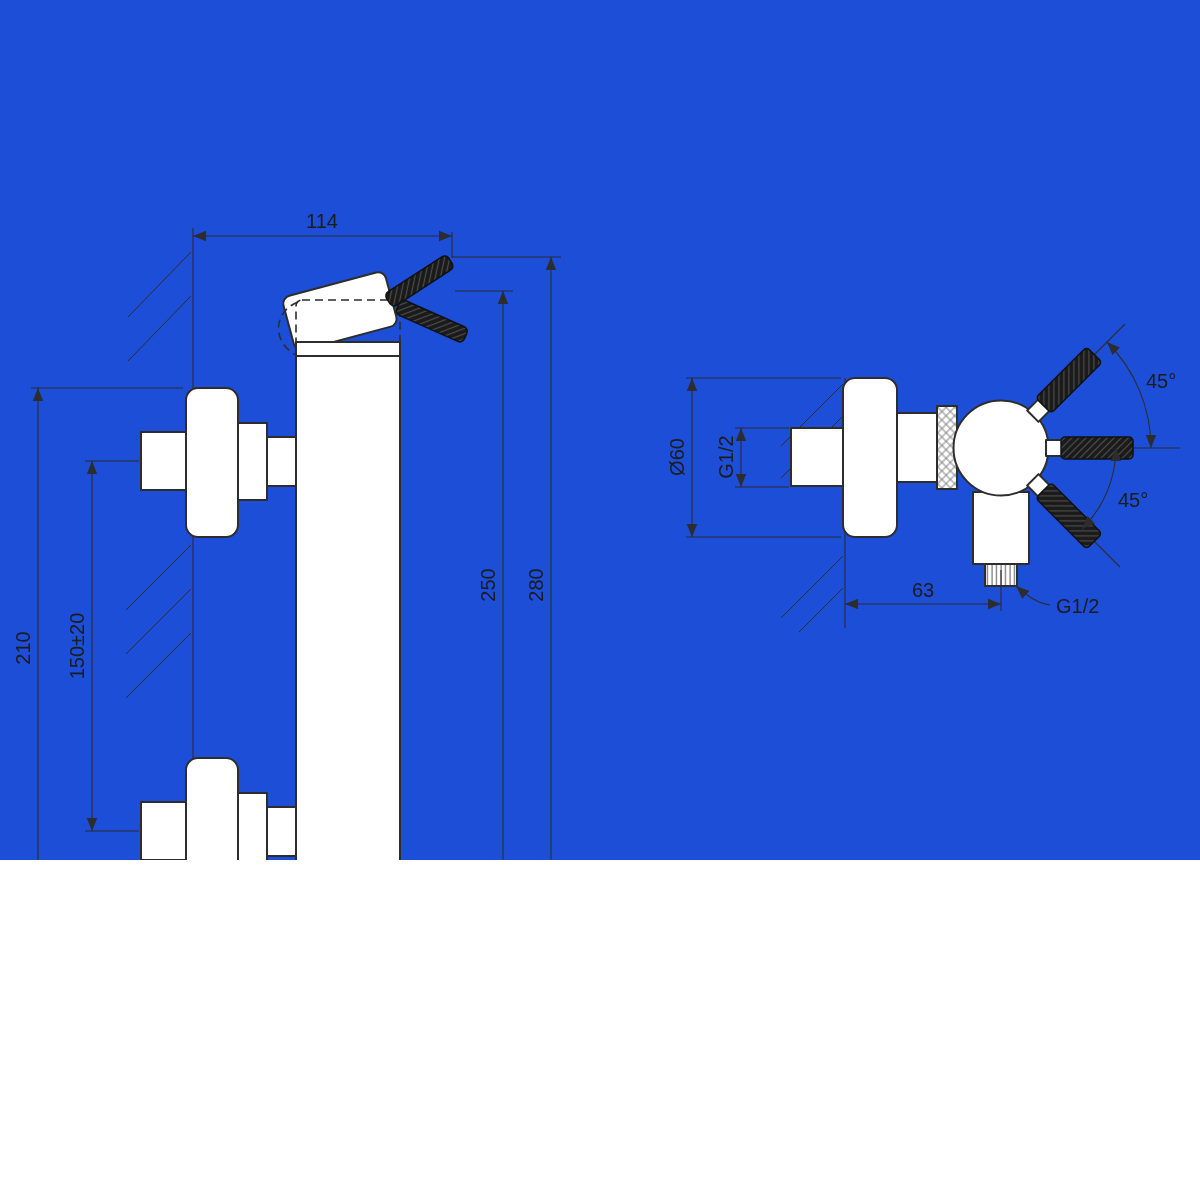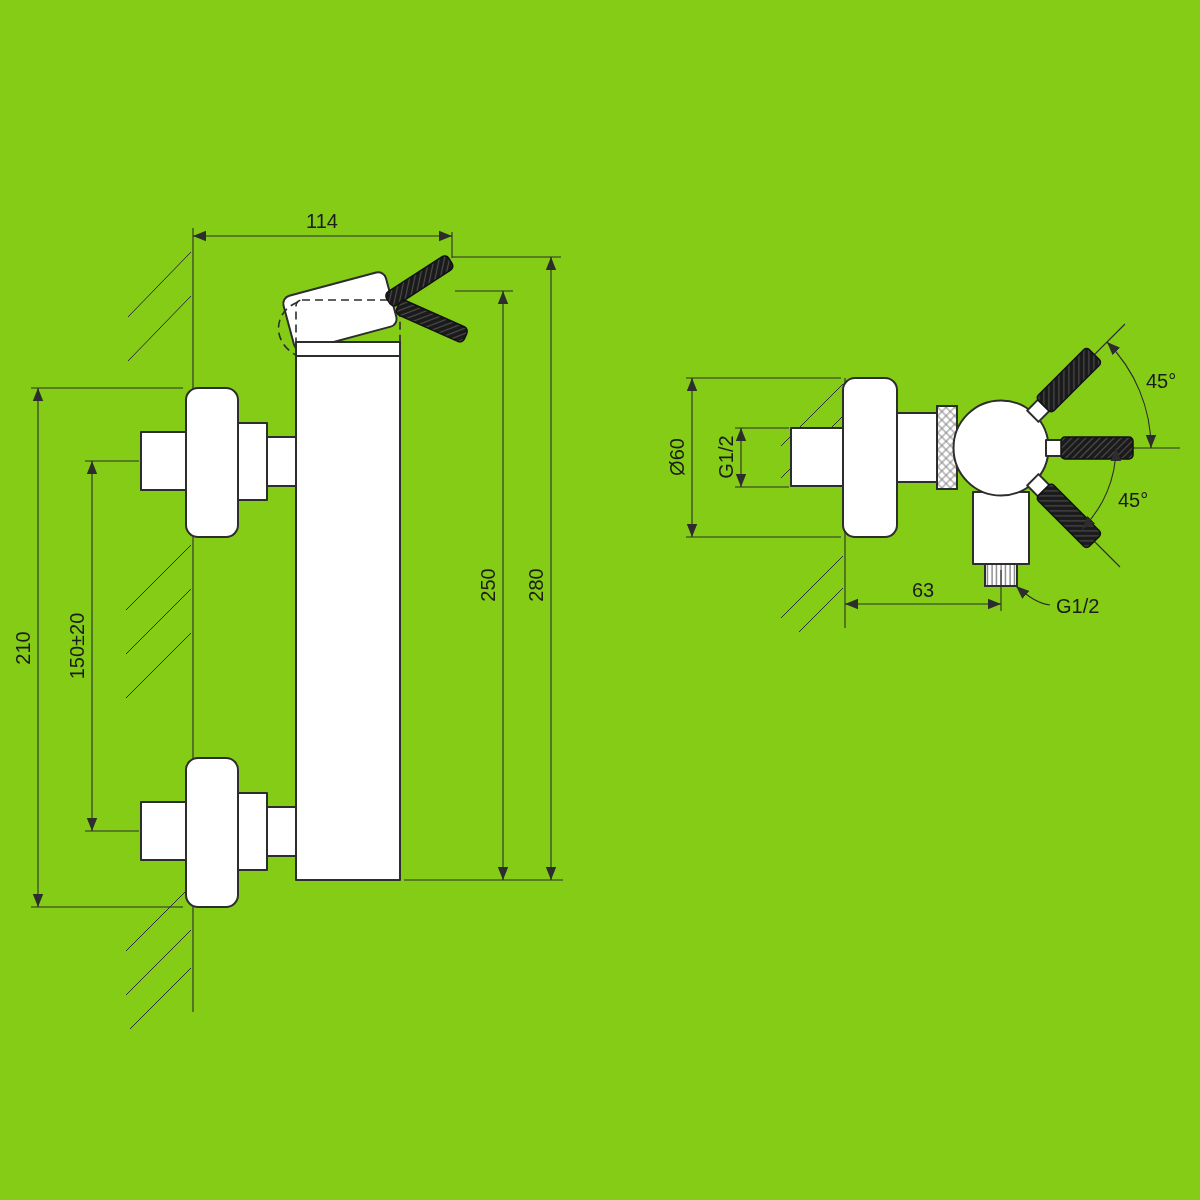--- a/index.html
+++ b/index.html
@@ -1,20 +1,20 @@
 <!DOCTYPE html>
 <html><head>
 <meta charset="utf-8">
 <style>
   html, body { margin: 0; padding: 0; background: #ffffff; }
   .canvas {
     position: relative;
     width: 1200px;
-    height: 1200px;
-    background: #84cc16;
+    height: 860px;
+    background: #1d4ed8;
     font-family: "Liberation Sans", sans-serif;
   }
   svg { position: absolute; top: 0; left: 0; }
   svg text {
     font-family: "Liberation Sans", sans-serif;
     font-size: 20px;
     fill: #1c1c1c;
   }
   .obj   { fill: #ffffff; stroke: #2d2d2d; stroke-width: 2; stroke-linejoin: round; }
   .thin  { fill: none; stroke: #2d2d2d; stroke-width: 1.1; }

